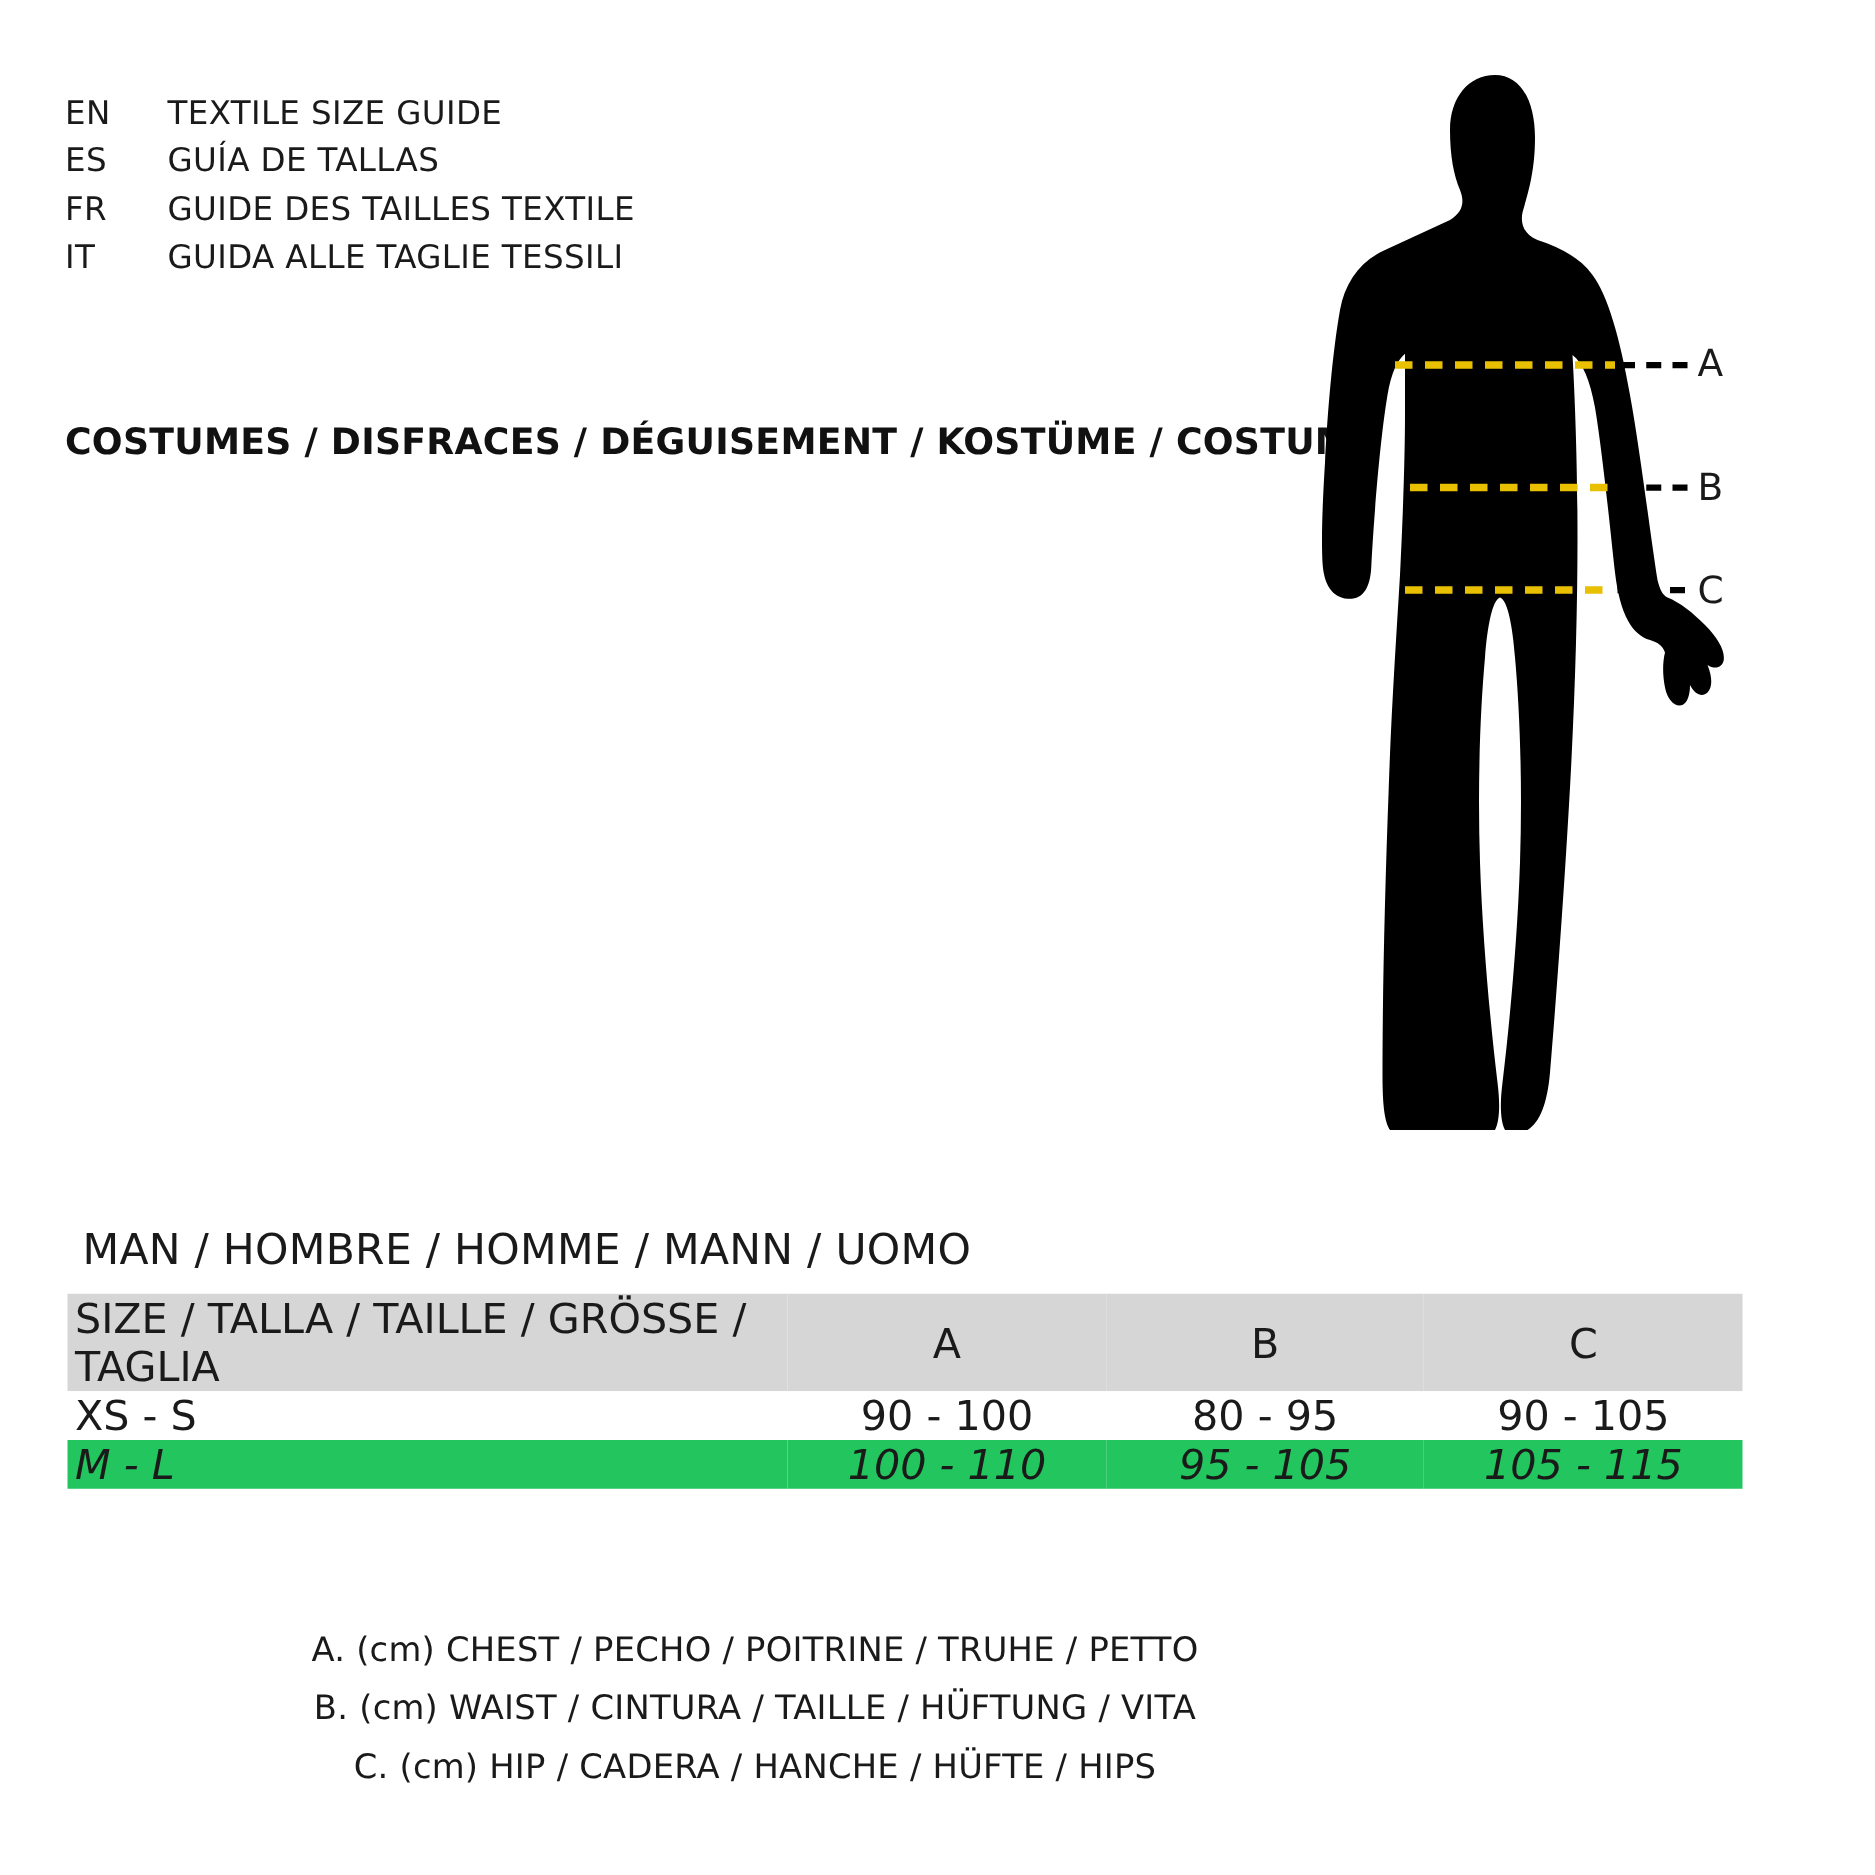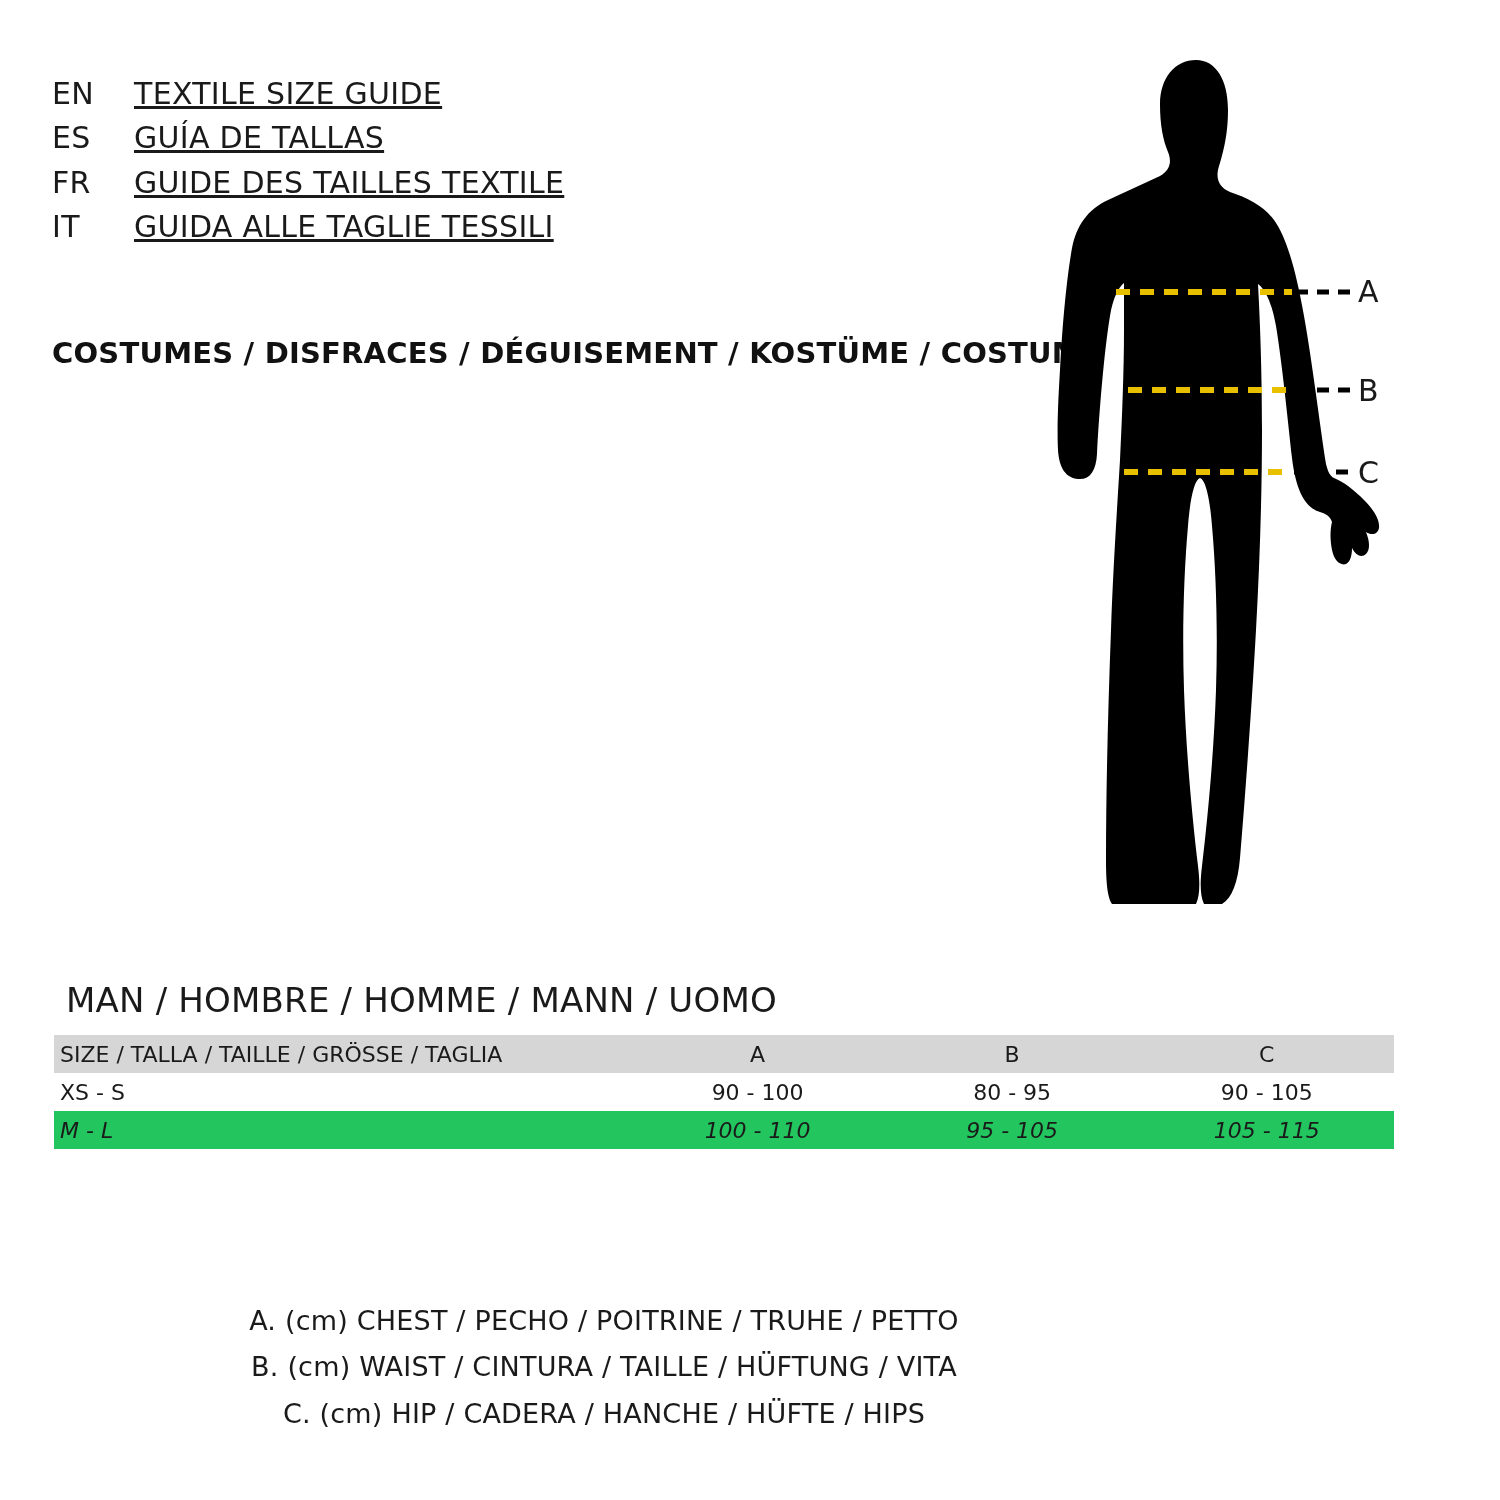--- a/index.html
+++ b/index.html
@@ -19,32 +19,31 @@
   
   #lang-block {
     position: absolute;
     left: 52px;
     top: 72px;
     width: 900px;
   }
   .lang-row {
     display: flex;
     align-items: baseline;
-    font-size: 30px;
+    font-size: 26px;
     letter-spacing: 0.3px;
     line-height: 1.48;
     color: #1a1a1a;
   }
   .lang-code {
     width: 82px;
     flex: 0 0 82px;
   }
   .lang-text {
     flex: 1 1 auto;
-    text-decoration: underline;
   }
 
   #costumes-line {
     position: absolute;
     left: 52px;
     top: 336px;
     font-size: 29px;
     font-weight: bold;
     letter-spacing: 0.2px;
     color: #111111;
@@ -80,21 +79,21 @@
     color: #1a1a1a;
     letter-spacing: 0.2px;
     margin-left: 12px;
   }
   #size-table {
     position: absolute;
     left: 54px;
     top: 1035px;
     width: 1340px;
     border-collapse: collapse;
-    font-size: 22px;
+    font-size: 33px;
     color: #1a1a1a;
   }
   #size-table th, #size-table td {
     padding: 0;
     height: 38px;
     font-weight: normal;
     text-align: center;
     vertical-align: middle;
   }
   #size-table th.head-row-cell {

